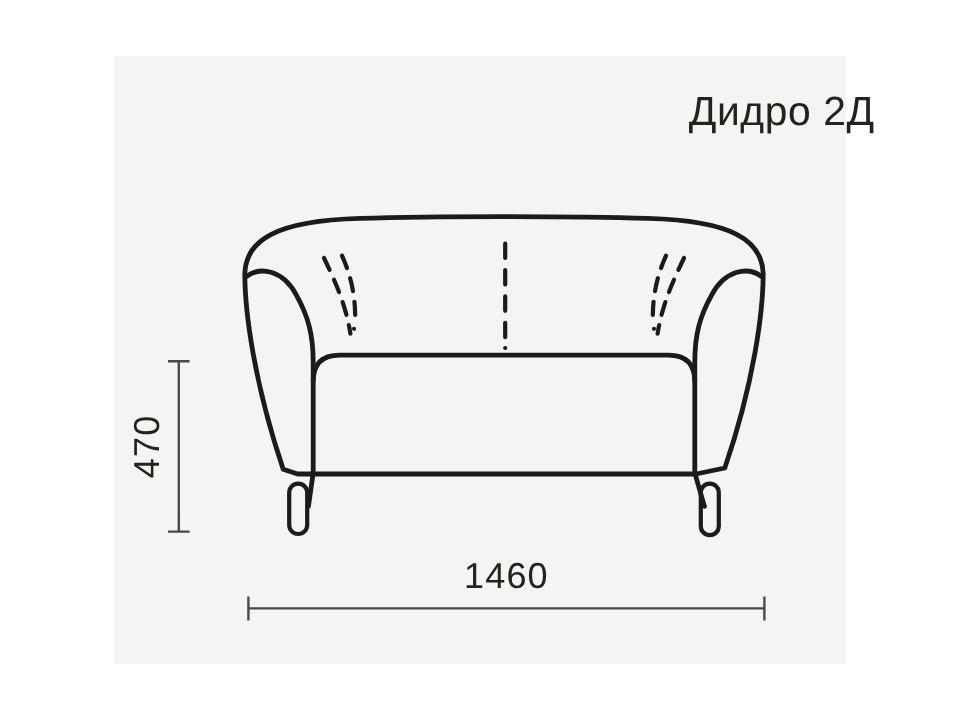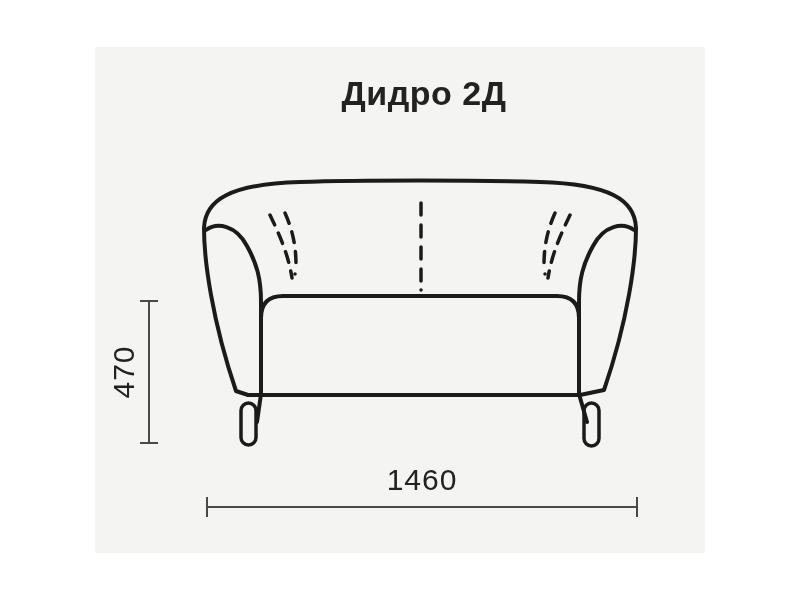--- a/index.html
+++ b/index.html
@@ -16,25 +16,25 @@
   }
   .panel {
     position: absolute;
     left: 95px; top: 47px;
     width: 610px; height: 506px;
     background: #f4f4f2;
   }
   .title {
     position: absolute;
     left: 0; right: 0; top: 26px;
-    text-align: center;
+    text-align: right;
     transform: translateX(24px);
     font-size: 34px;
     line-height: 40px;
-    font-weight: 700;
+    font-weight: 400;
     letter-spacing: 0.5px;
     color: #23221f;
   }
   svg.diagram {
     position: absolute;
     left: 0; top: 0;
   }
   .dim-label {
     font-family: "Liberation Sans", "DejaVu Sans", sans-serif;
     font-size: 30px;

